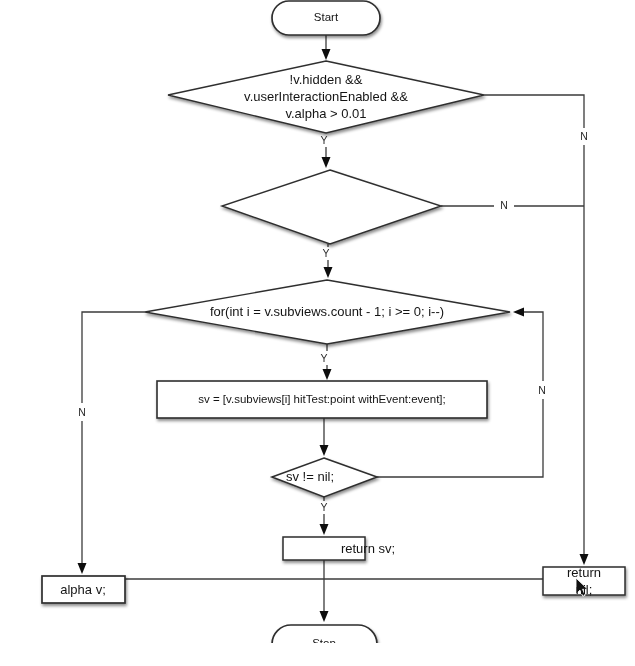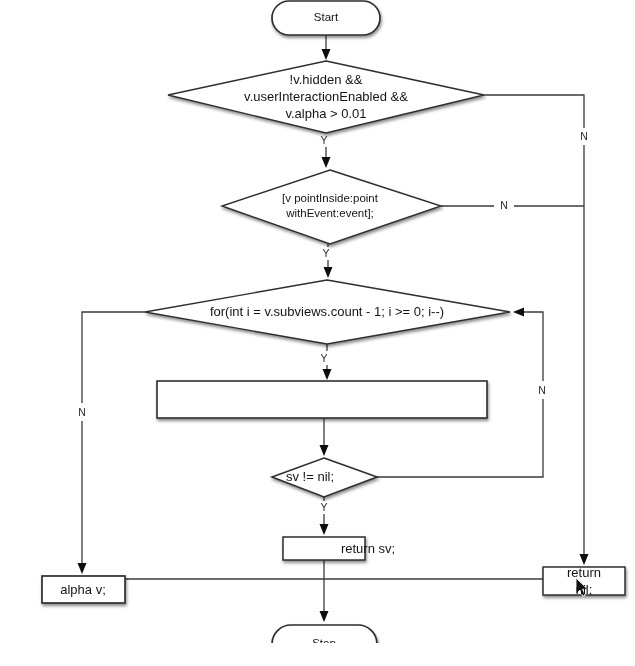--- a/index.html
+++ b/index.html
@@ -85,23 +85,22 @@
 
     <polygon points="576,578 576,594 580,590.2 582.8,596.3 585.2,595.2 582.5,589.3 587.8,589.3" fill="#111111" stroke="#ffffff" stroke-width="0.9"></polygon>
 
     <rect x="18" y="660.5" width="617" height="4.5" fill="#000000"></rect>
   </svg>
 
   <div class="lbl big" style="left:326px; top:18px;">Start</div>
   <div class="lbl" style="left:326px; top:97px;">!v.hidden &amp;&amp;
 v.userInteractionEnabled &amp;&amp;
 v.alpha &gt; 0.01</div>
-  <div class="lbl big" style="left:330px; top:206px;">[v pointInside:point
-withEvent:event];</div>
   <div class="lbl" style="left:327px; top:312px;">for(int i = v.subviews.count - 1; i &gt;= 0; i--)</div>
+  <div class="lbl big" style="left:322px; top:400px;">sv = [v.subviews[i] hitTest:point withEvent:event];</div>
   <div class="lbl" style="left:310px; top:477px;">sv != nil;</div>
   <div class="lbl" style="left:324px; top:549px;margin-left:44px;">return sv;</div>
   <div class="lbl" style="left:83px;  top:590px;">alpha v;</div>
   <div class="lbl" style="left:584px; top:581px;">return nil;</div>
   <div class="lbl big" style="left:324px; top:644px;">Stop</div>
 
   <div class="bl" style="left:324px; top:140px;">Y</div>
   <div class="bl" style="left:584px; top:136px;">N</div>
   <div class="bl" style="left:504px; top:205px;">N</div>
   <div class="bl" style="left:326px; top:253px;">Y</div>

